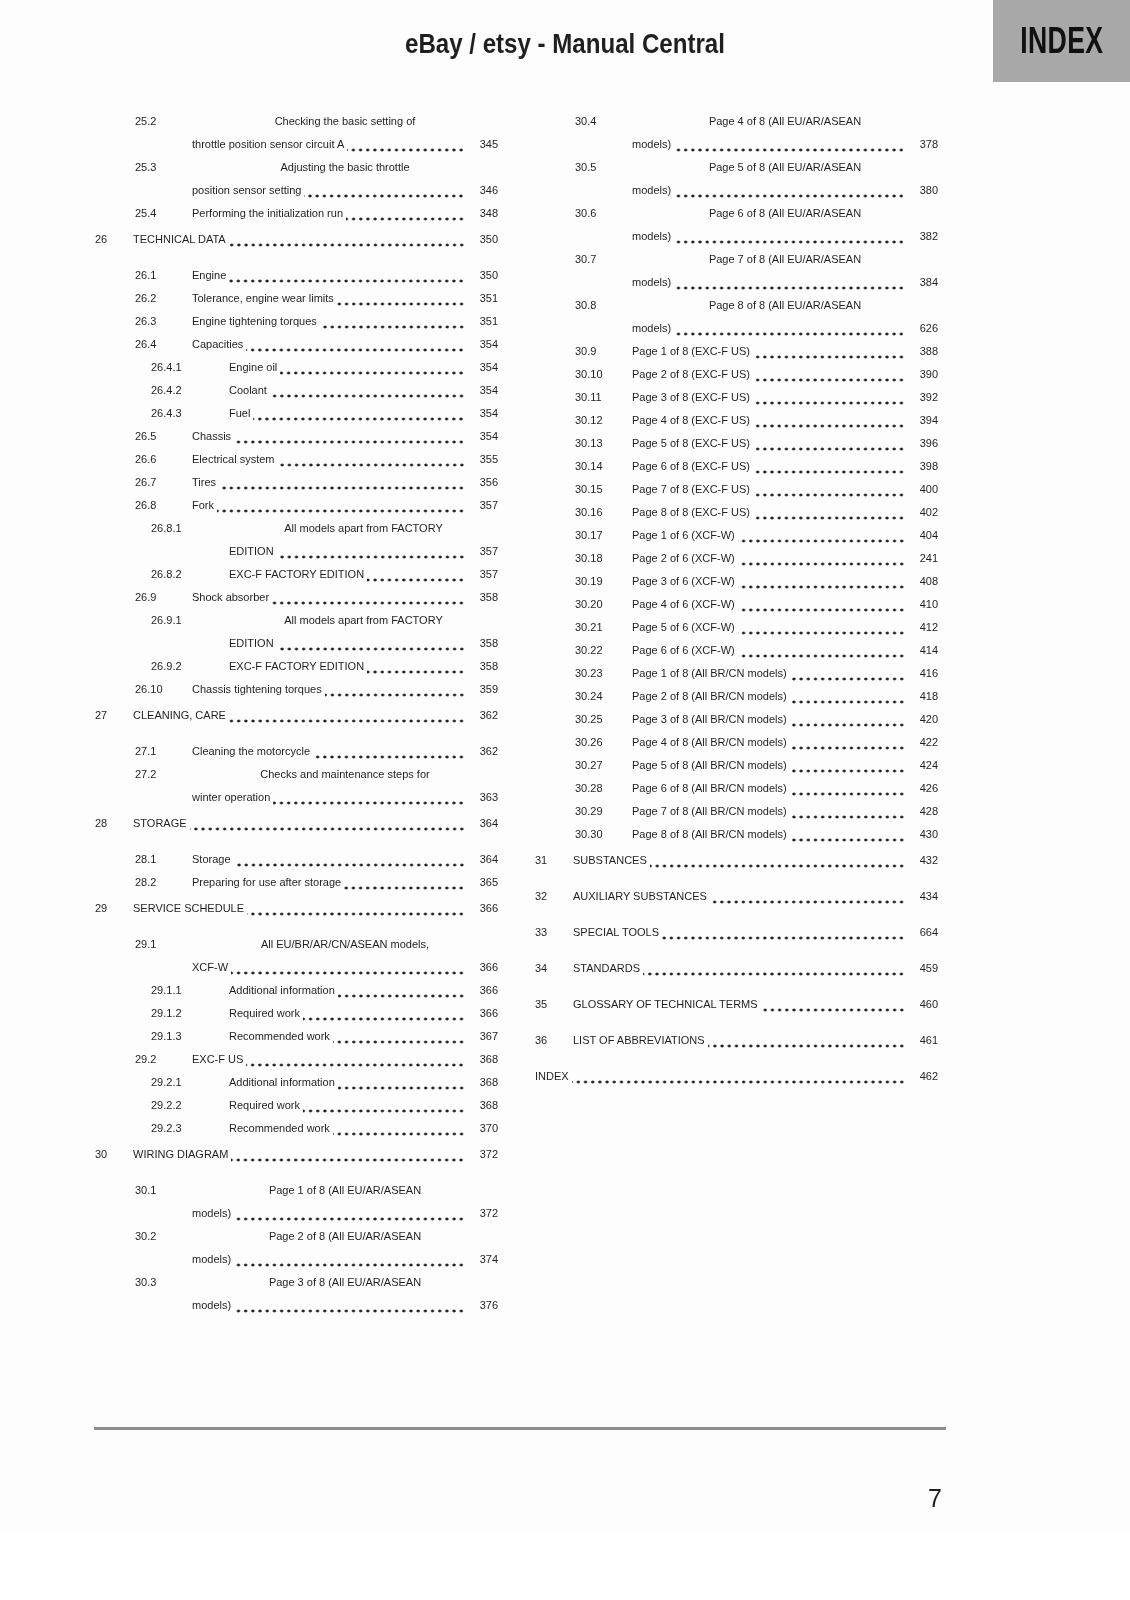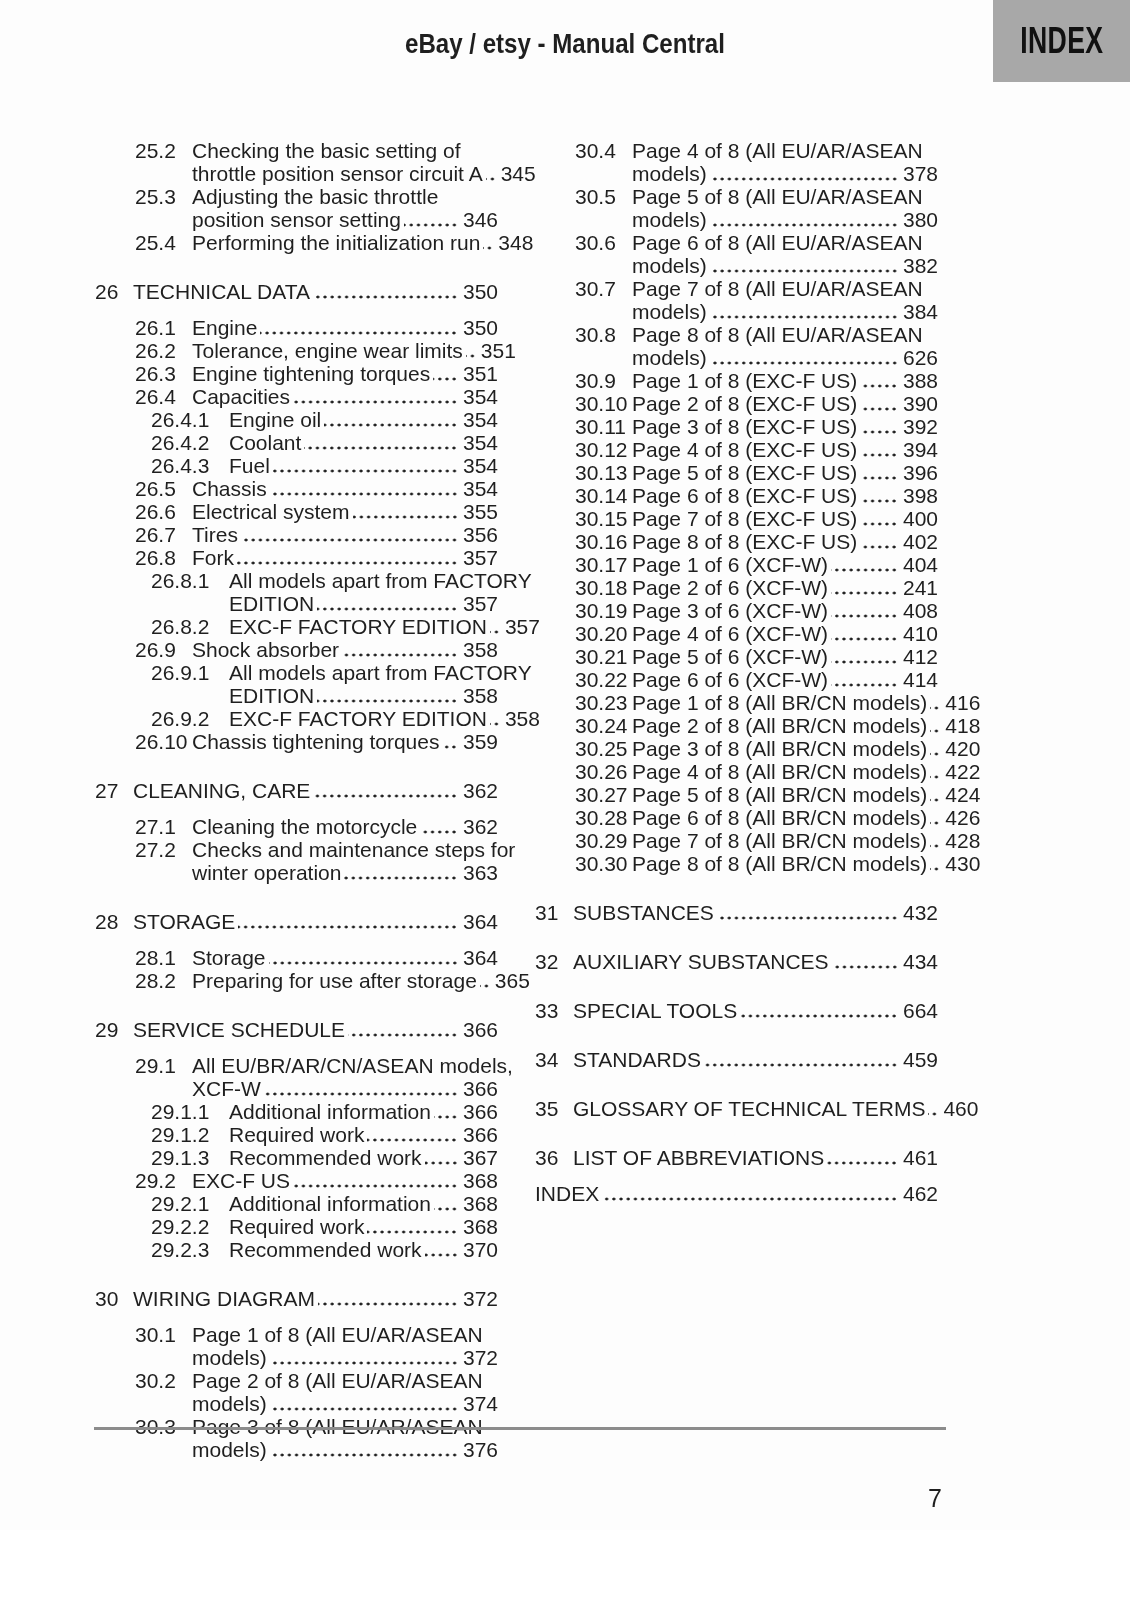--- a/index.html
+++ b/index.html
@@ -23,34 +23,34 @@
     background:var(--tab-bg,#a8a8a8);
     display:flex;align-items:center;justify-content:center;
   }
   .index-tab .index-label{
     font-size:37px;font-weight:bold;color:#111;
     display:inline-block;transform:scaleX(.72);transform-origin:center;
     letter-spacing:.5px;
   }
   
   .toc-col{
-    position:absolute;top:139px;width:403px;
-    font-size:21px;line-height:23px;
+    position:absolute;top:110px;width:403px;
+    font-size:11px;line-height:23px;
   }
   #col-left{left:95px;}
   #col-right{left:535px;}
   .row{display:flex;align-items:flex-start;}
   .row.section,.row.subsection{margin-left:40px;}
   .num{flex:0 0 57px;}
   .row.subsection .num{flex-basis:78px;margin-left:16px;}
   .row.chapter .num{flex-basis:38px;}
-  .row.chapter{margin-top:26px;margin-bottom:13px;justify-content:flex-end;}
+  .row.chapter{margin-top:3px;margin-bottom:13px;justify-content:flex-end;}
   .row.plain{margin-top:9px;}
   .body{flex:1 1 auto;min-width:0;}
-  .tline{white-space:nowrap;}
+  .tline{white-space:nowrap;text-align:center;}
   .lastline{display:flex;align-items:baseline;}
   .lastline .txt{white-space:nowrap;flex:0 1 auto;}
   .leader{
     flex:1 1 10px;min-width:10px;height:4px;
     align-self:flex-end;margin:0 5px 4px 3px;
     background-image:radial-gradient(circle,var(--text-color,#1f1f1f) 1.3px,rgba(0,0,0,0) 1.7px);
     background-size:7.2px 4px;background-repeat:repeat-x;background-position:right bottom;
   }
   .pagenum{flex:0 0 auto;min-width:28px;text-align:right;}
   

